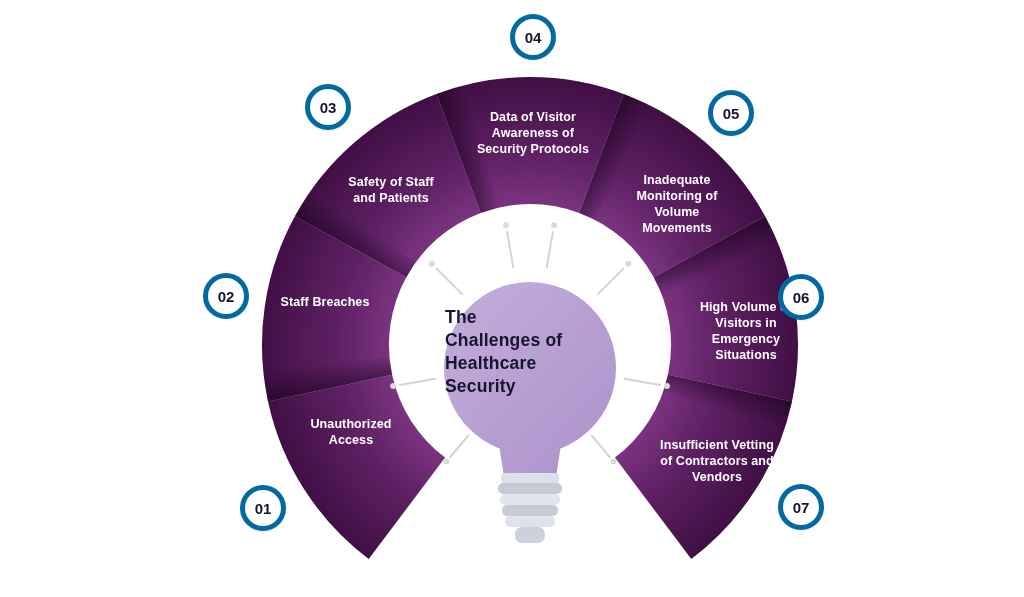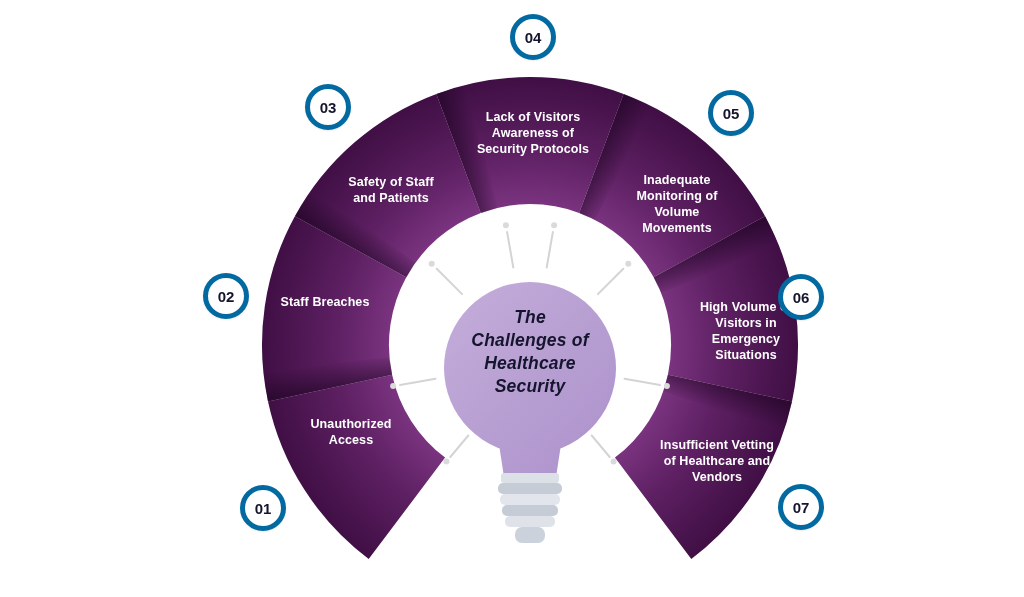--- a/index.html
+++ b/index.html
@@ -28,22 +28,22 @@
     display:flex; align-items:center; justify-content:center;
     font-weight:bold; font-size:15px; color:#14142e;
     box-shadow:0 1px 2px rgba(0,0,0,0.08);
   }
   .b1{left:263px;top:508px} .b2{left:226px;top:296px} .b3{left:328px;top:107px}
   .b4{left:533px;top:37px}  .b5{left:731px;top:113px} .b6{left:801px;top:297px}
   .b7{left:801px;top:507px}
 
   .center-title {
     position:absolute; left:530px; top:352px; transform:translate(-50%,-50%);
-    width:170px; text-align:center; font-size:17.5px; font-weight:bold;
-    color:#15152e; line-height:1.32; white-space:pre-line; letter-spacing:.2px;font-style:italic;
+    width:170px; font-size:17.5px; font-weight:bold;
+    color:#15152e; line-height:1.32; white-space:pre-line; letter-spacing:.2px;
   }
 </style>
 </head>
 <body>
 
 <div class="canvas">
 
   <svg class="diagram" width="1024" height="597" viewBox="0 0 1024 597">
     <defs>
       <radialGradient id="ringGrad" gradientUnits="userSpaceOnUse" cx="530" cy="345" r="268">
@@ -134,24 +134,24 @@
   </svg>
 
   <div class="center-title">The
 Challenges of
 Healthcare
 Security</div>
 
   <div class="seg-label l1">Unauthorized Access</div>
   <div class="seg-label l2">Staff Breaches</div>
   <div class="seg-label l3">Safety of Staff and Patients</div>
-  <div class="seg-label l4">Lack of Visitors Awareness of Security Protocols</div>
+  <div class="seg-label l4">Data of Visitor Awareness of Security Protocols</div>
   <div class="seg-label l5">Inadequate Monitoring of Volume Movements</div>
   <div class="seg-label l6">High Volume of Visitors in Emergency Situations</div>
-  <div class="seg-label l7">Insufficient Vetting of Healthcare and Vendors</div>
+  <div class="seg-label l7">Insufficient Vetting of Contractors and Vendors</div>
 
   <div class="badge b1">01</div>
   <div class="badge b2">02</div>
   <div class="badge b3">03</div>
   <div class="badge b4">04</div>
   <div class="badge b5">05</div>
   <div class="badge b6">06</div>
   <div class="badge b7">07</div>
 
 </div>

